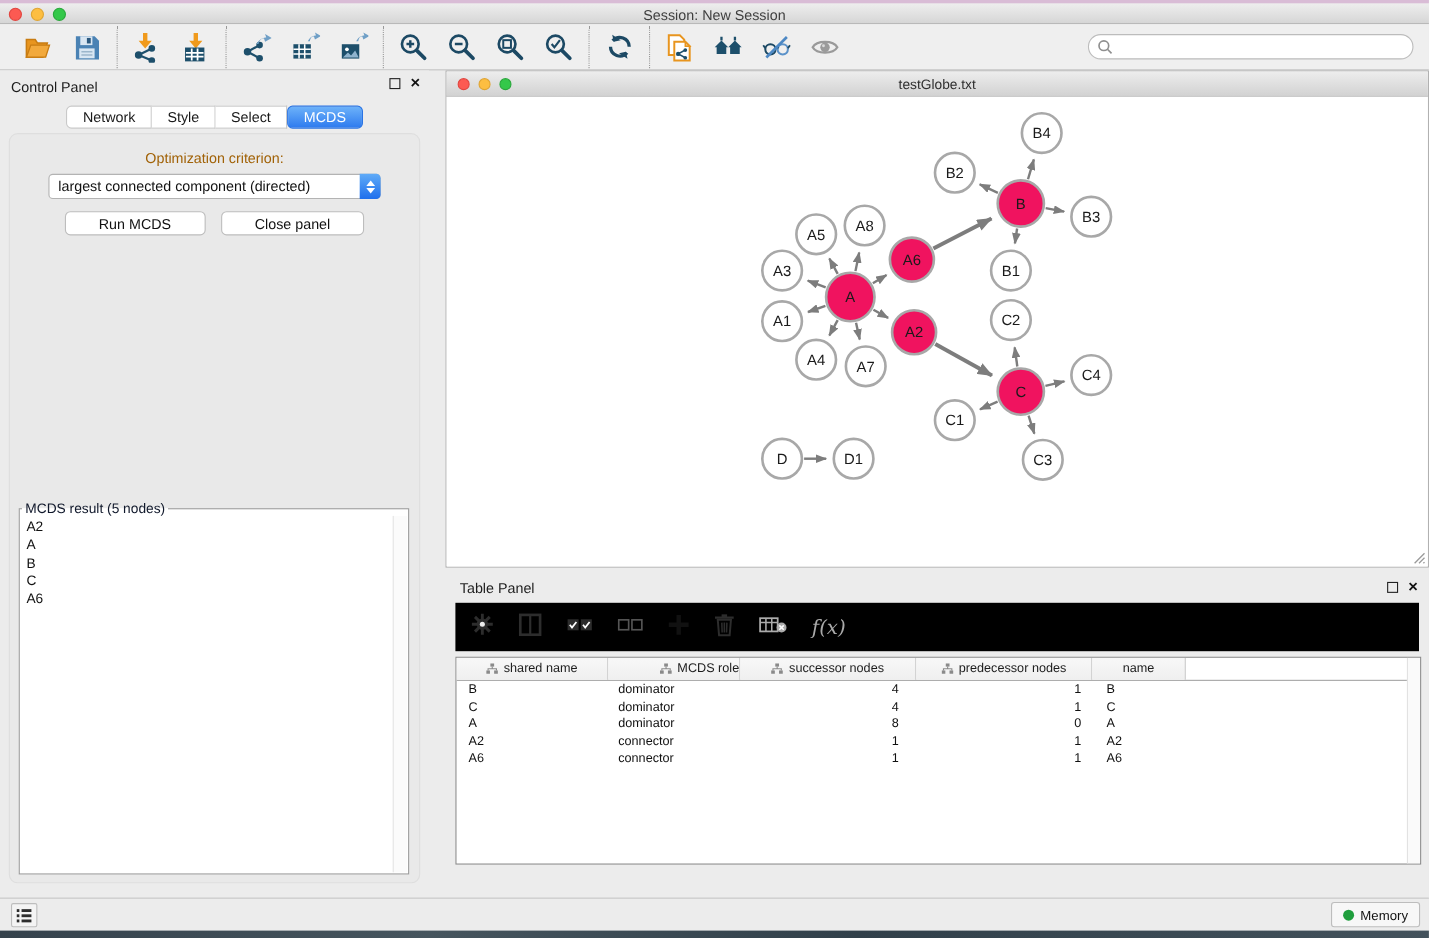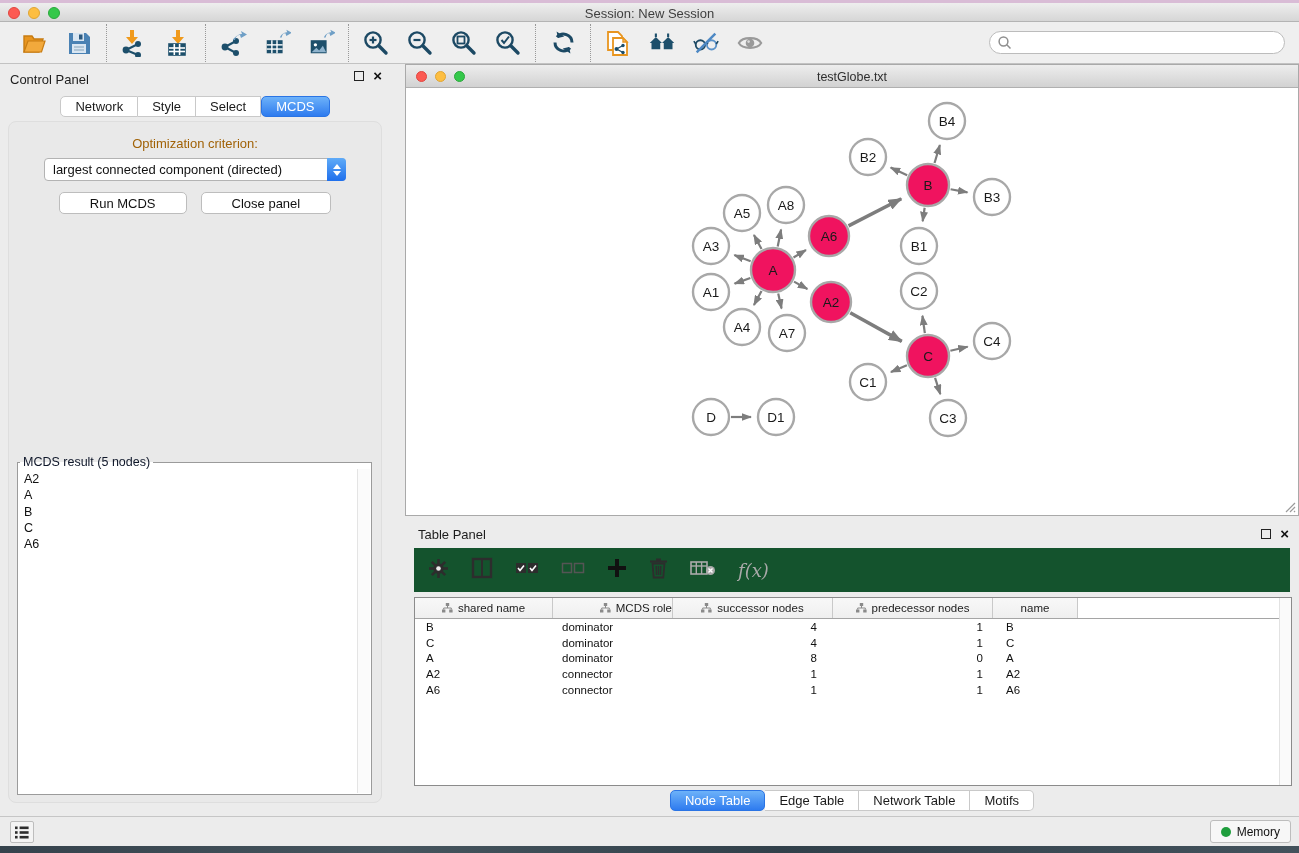--- a/index.html
+++ b/index.html
@@ -75,21 +75,21 @@
   .net-titlebar .lights { left:10px; top:6px; } .net-titlebar .light { width:11px; height:11px; }
   .net-title { position:absolute; left:0; right:0; top:5px; text-align:center; font-size:12.5px; color:#2e2e2e; }
   .net-canvas { position:relative; width:100%; height:427px; background:#fff; }
   .resize-grip { position:absolute; right:2px; bottom:2px; }
 
   
   .table-panel { position:absolute; left:0; top:456px; width:894px; height:296px; background:#ececec; }
   .tp-header { position:relative; height:26px; }
   .tp-title { position:absolute; left:13px; top:7px; font-size:13px; color:#1d1d1d; }
   .tp-header .panel-ctl { right:10px; top:9px; }
-  .tp-toolbar { position:absolute; left:9px; right:9px; top:28px; height:44px; background:#14532d;
+  .tp-toolbar { position:absolute; left:9px; right:9px; top:28px; height:44px; background:#000000;
     display:flex; align-items:center; gap:22px; padding-left:14px; }
   .fx { font-family:"DejaVu Serif", serif; font-style:italic; font-size:18px; color:#a9a9a9; }
   .tp-table { position:absolute; left:9px; right:7px; top:77px; height:189px; background:#fff; border:1px solid #8b8b8b; overflow:hidden; }
   .thead { display:flex; height:21px; border-bottom:1px solid #a5a5a5; }
   .th { background:linear-gradient(#f8f8f8,#efefef); border-right:1px solid #c9c9c9; display:flex;
     align-items:center; justify-content:center; gap:5px; font-size:11.5px; color:#1c1c1c; }
   .trow { display:flex; height:15.8px; align-items:center; }
   .td { font-size:11.5px; color:#111; }
   .c0 { width:138px; padding-left:11px; } .c1 { width:120px; padding-left:9px;justify-content:flex-end; }
   .c2 { width:160px; text-align:right; padding-right:16px; } .c3 { width:160px; text-align:right; padding-right:10px; }
@@ -621,26 +621,20 @@
         <div class="trow">
           <span class="td c0">A6</span>
             <span class="td c1">connector</span>
             <span class="td c2">1</span>
             <span class="td c3">1</span>
             <span class="td c4">A6</span>
         </div>
         <div class="table-scroll"></div>
       </div>
 
-      <div class="tp-tabs">
-        <span class="seg-tab selected">Node Table</span>
-        <span class="seg-tab">Edge Table</span>
-        <span class="seg-tab">Network Table</span>
-        <span class="seg-tab">Motifs</span>
-      </div>
     </div>
   </div>
 
   <div class="statusbar">
     <span class="sb-left-btn">
       <svg width="14" height="13" viewBox="0 0 14 13">
           <g fill="#2d2d2d">
             <rect x="0" y="0.5" width="2.6" height="2.6"></rect>
             <rect x="4.6" y="0.5" width="9" height="2.6"></rect>
             <rect x="0" y="5.2" width="2.6" height="2.6"></rect>

